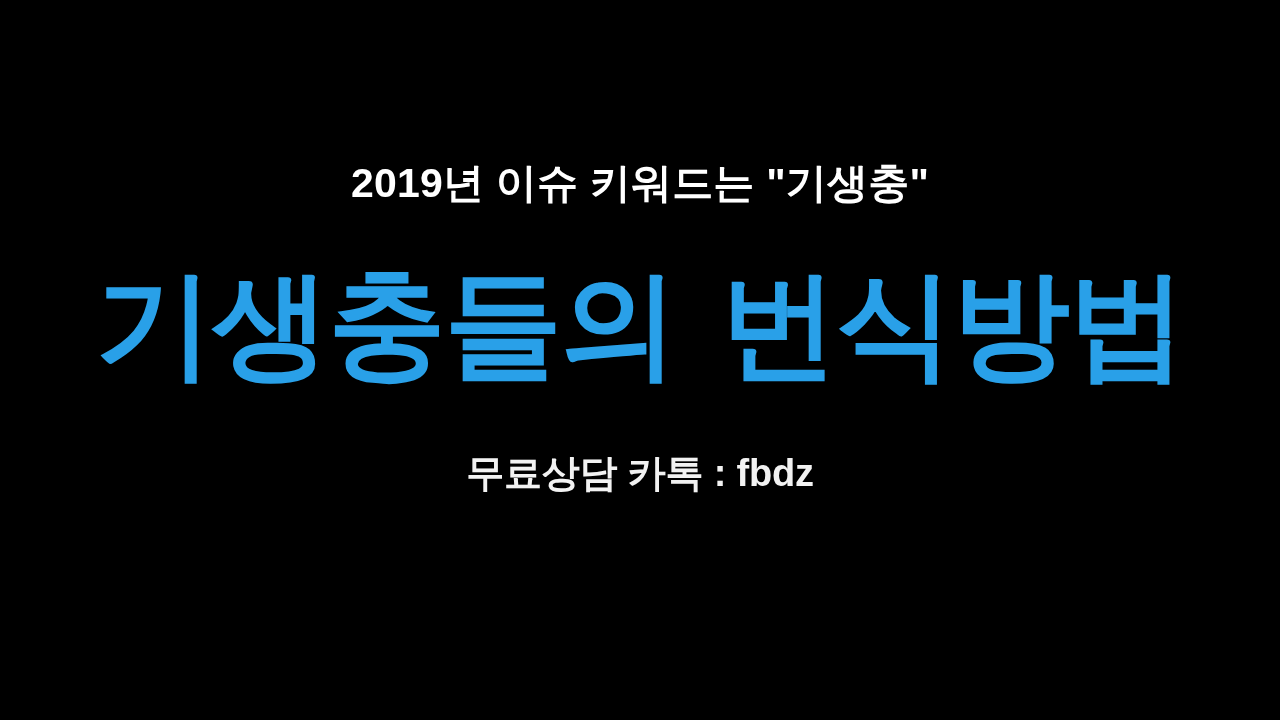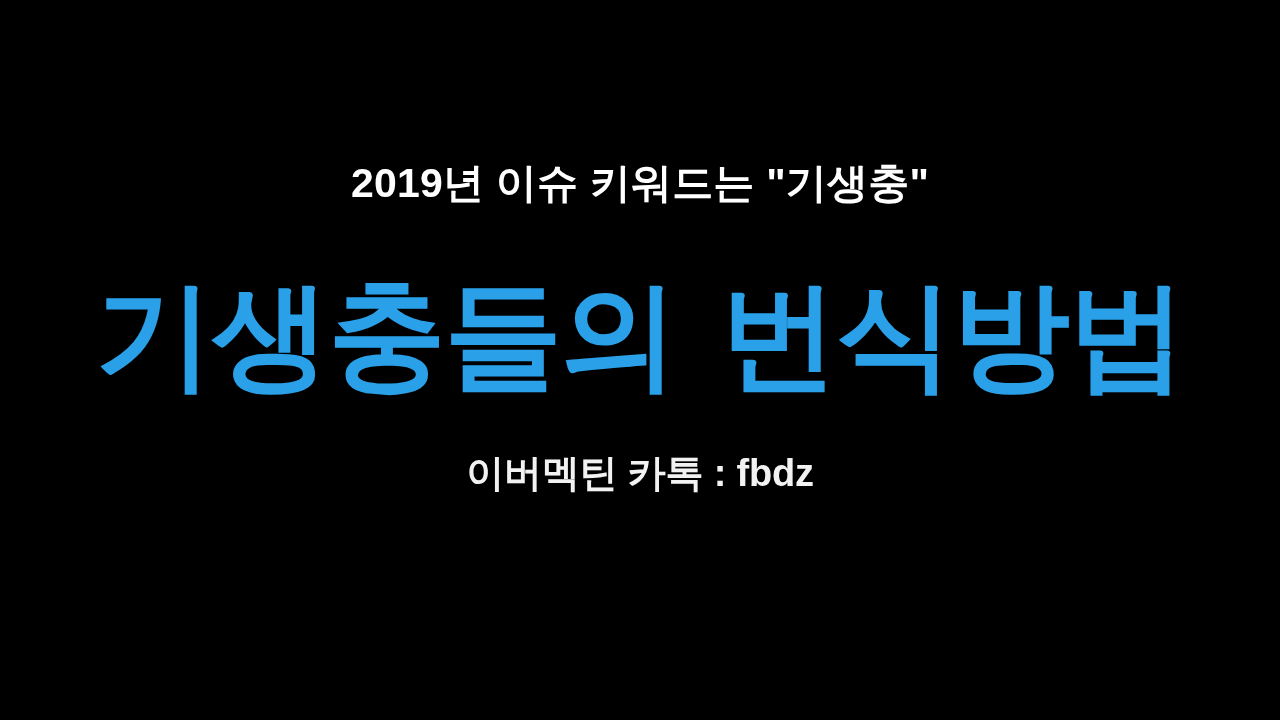--- a/index.html
+++ b/index.html
@@ -35,21 +35,21 @@
   .kicker {
     top: 163px;
     font-size: 41px;
     color: #ffffff;
     letter-spacing: 0.005em;
     transform: scaleX(1.0);
   }
 
   
   .headline {
-    top: 276px;
+    top: 265px;
     font-size: 118px;
     color: #29a0e8;
     letter-spacing: -0.015em;
     word-spacing: 0.10em;
   }
 
   
   .subtitle {
     position: absolute;
     left: 0;
@@ -71,16 +71,16 @@
 </head>
 <body>
 
 <div id="stage" style="background: rgb(0, 0, 0);">
 
   <div class="line kicker" style="color: rgb(255, 255, 255);">2019년 이슈 키워드는 "기생충"</div>
 
   <div class="line headline" style="color: rgb(41, 160, 232);">기생충들의 번식방법</div>
 
   <div class="subtitle">
-    <span class="sub-line" style="color: rgb(242, 242, 242);">이버멕틴 카톡 : fbdz</span>
+    <span class="sub-line" style="color: rgb(242, 242, 242);">무료상담 카톡 : fbdz</span>
   </div>
 
 </div>
 
 </body></html>

